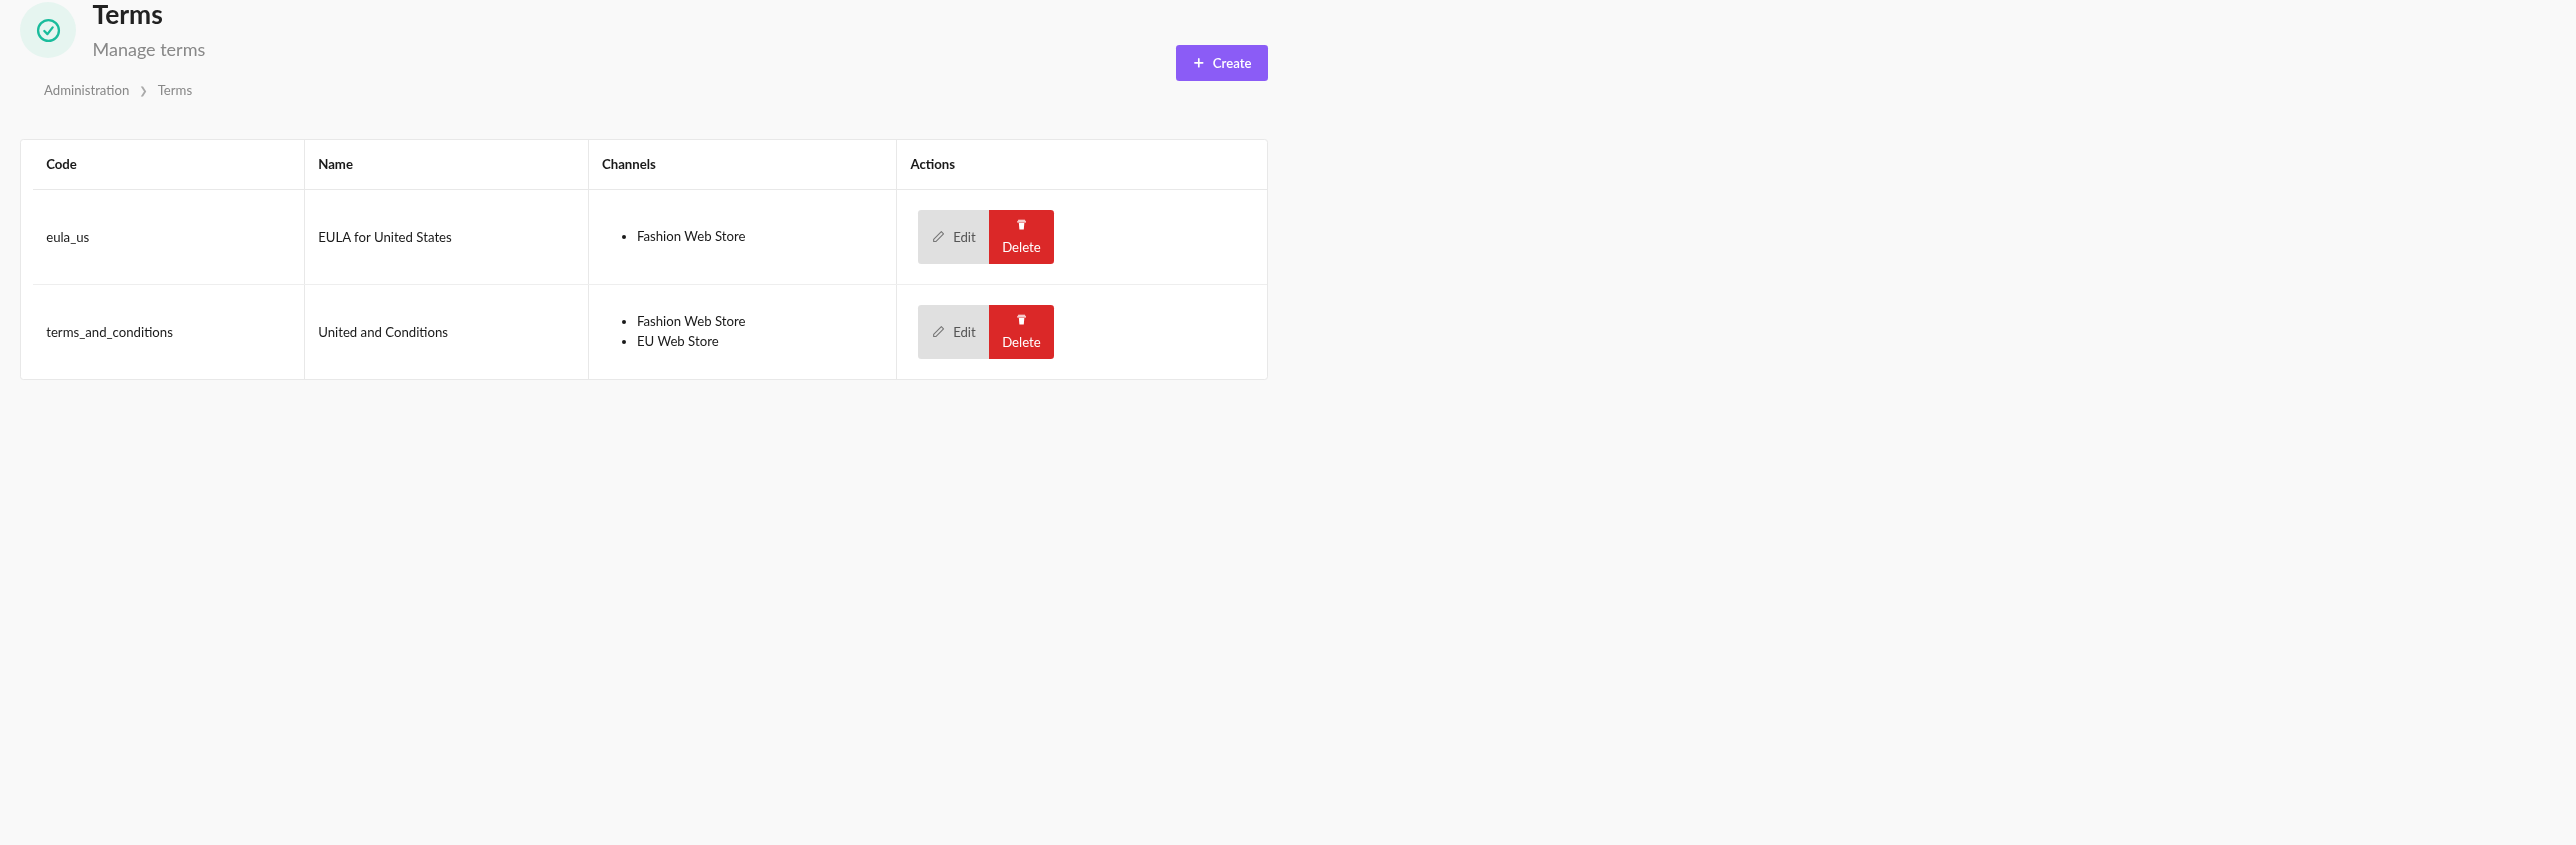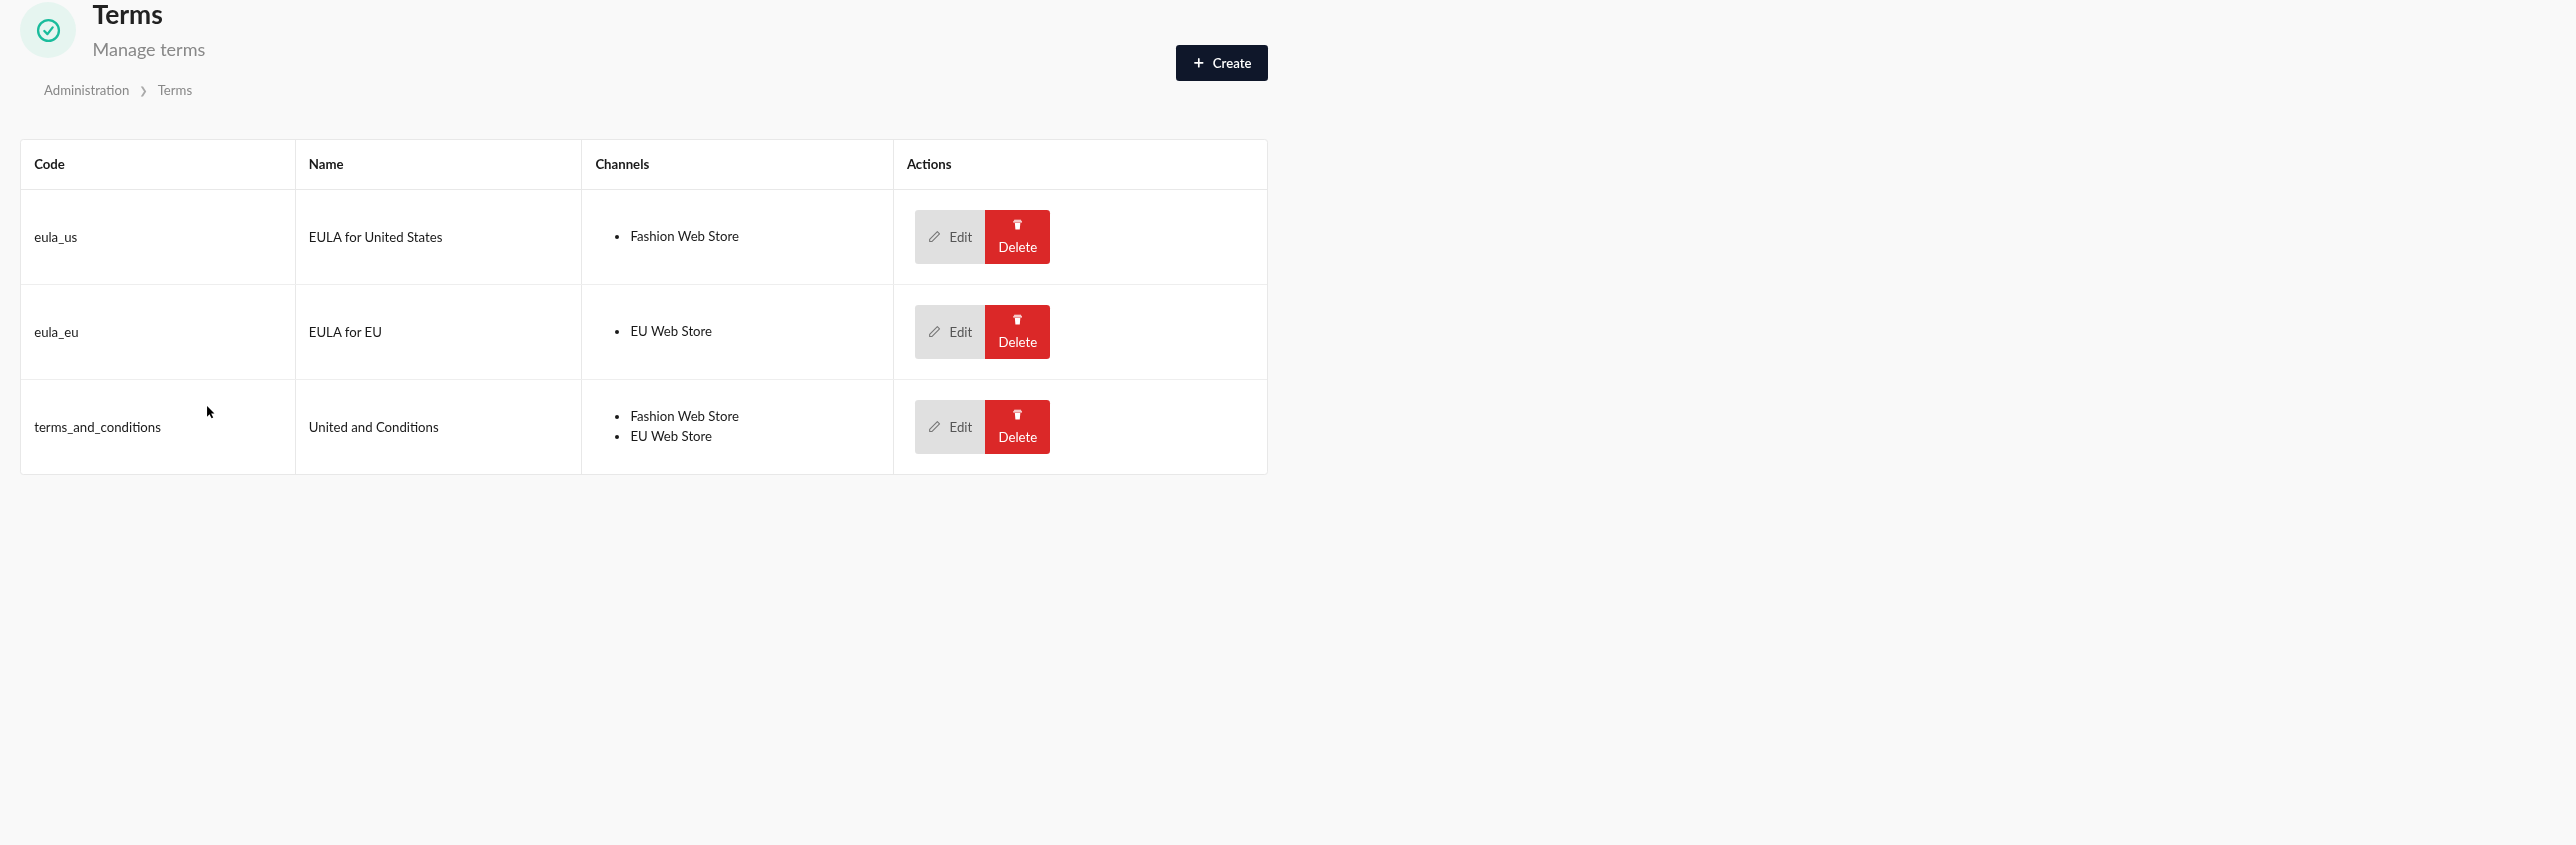--- a/index.html
+++ b/index.html
@@ -50,21 +50,21 @@
       align-items: center;
       gap: 8.3px;
       padding: 8.3px 15px;
       border: none;
       border-radius: 3.3px;
       font-size: 13.2px;
       cursor: pointer;
       font-family: inherit;
     }
     .btn-create {
-      background: #0f172a;
+      background: #8b5cf6;
       color: #fff;
       font-weight: 600;
       padding: 10px 16.5px;
       position: absolute;
       right: 0;
       top: 45px;
     }
     .btn-edit {
       background: #e0e0e0;
       color: #555;
@@ -166,21 +166,21 @@
       <span>Create</span>
     </button>
   </div>
 
   <div class="breadcrumb">
     <span>Administration</span>
     <span class="chevron">❯</span>
     <span>Terms</span>
   </div>
 
-  <div class="table-card" style="position:relative;">
+  <div class="table-card" style="position:relative;padding-left:12px;">
     <table>
       <colgroup>
         <col style="width:22%">
         <col style="width:23%">
         <col style="width:25%">
         <col style="width:30%">
       </colgroup>
       <thead>
         <tr>
           <th>Code</th>
@@ -207,43 +207,20 @@
                 </button>
                 <button class="btn btn-delete">
                   <svg class="icon" width="13.2" height="13.2" viewBox="0 0 24 24" fill="#fff">
                     <path d="M4 6h16v2H4V6zm2-3h12l1 2H5l1-2zm1 6h10l-1 12H8L7 9z"></path>
                   </svg>
                   <span>Delete</span>
                 </button>
               </span></td>
           </tr>
           <tr>
-            <td>eula_eu</td>
-            <td>EULA for EU</td>
-            <td>
-              <ul>
-                <li>EU Web Store</li>
-              </ul>
-            </td>
-            <td class="actions-cell"><span class="btn-group">
-                <button class="btn btn-edit">
-                  <svg class="icon" width="13.2" height="13.2" viewBox="0 0 24 24" fill="none" stroke="#777" stroke-width="2" stroke-linecap="round" stroke-linejoin="round">
-                    <path d="M17 3l4 4L7 21H3v-4L17 3z"></path>
-                  </svg>
-                  <span>Edit</span>
-                </button>
-                <button class="btn btn-delete">
-                  <svg class="icon" width="13.2" height="13.2" viewBox="0 0 24 24" fill="#fff">
-                    <path d="M4 6h16v2H4V6zm2-3h12l1 2H5l1-2zm1 6h10l-1 12H8L7 9z"></path>
-                  </svg>
-                  <span>Delete</span>
-                </button>
-              </span></td>
-          </tr>
-          <tr>
             <td>terms_and_conditions</td>
             <td>United and Conditions</td>
             <td>
               <ul>
                 <li>Fashion Web Store</li>
                 <li>EU Web Store</li>
               </ul>
             </td>
             <td class="actions-cell"><span class="btn-group">
                 <button class="btn btn-edit">

